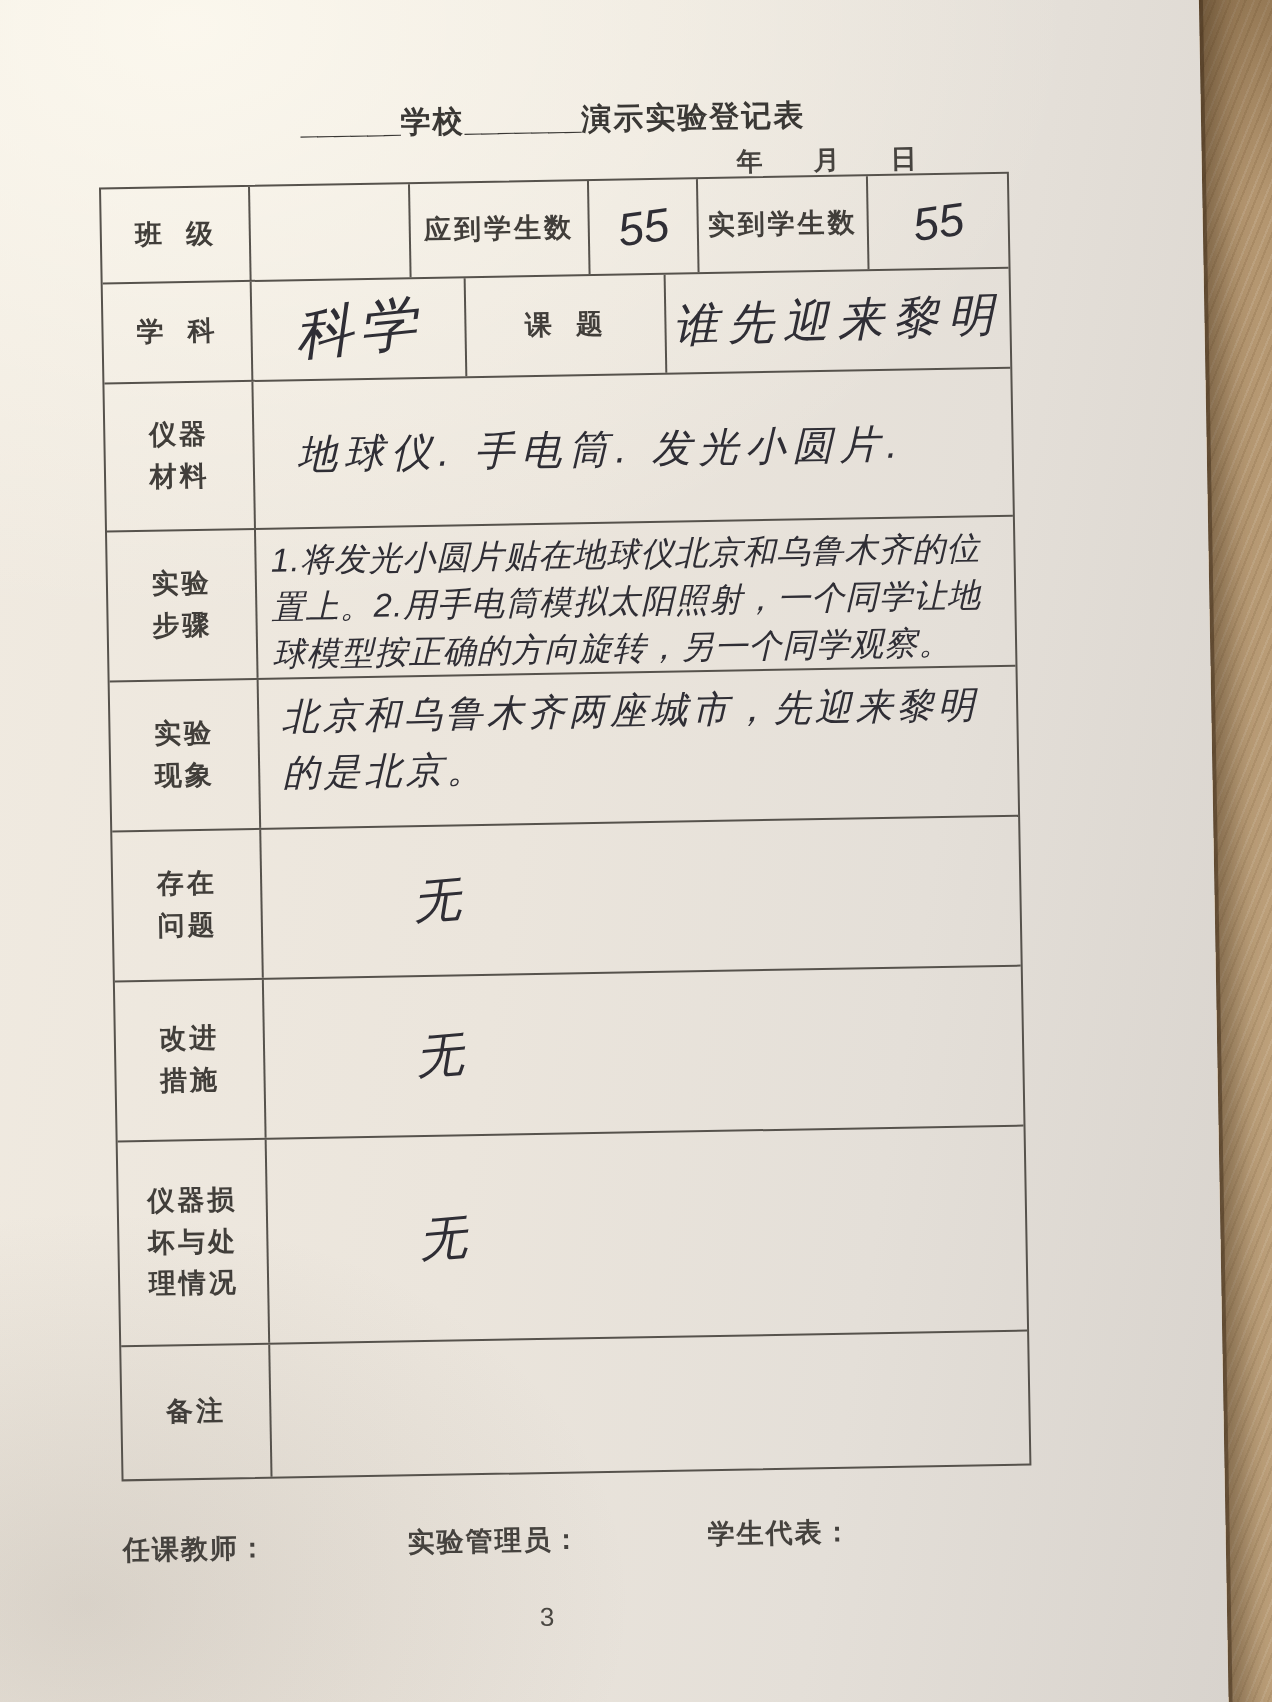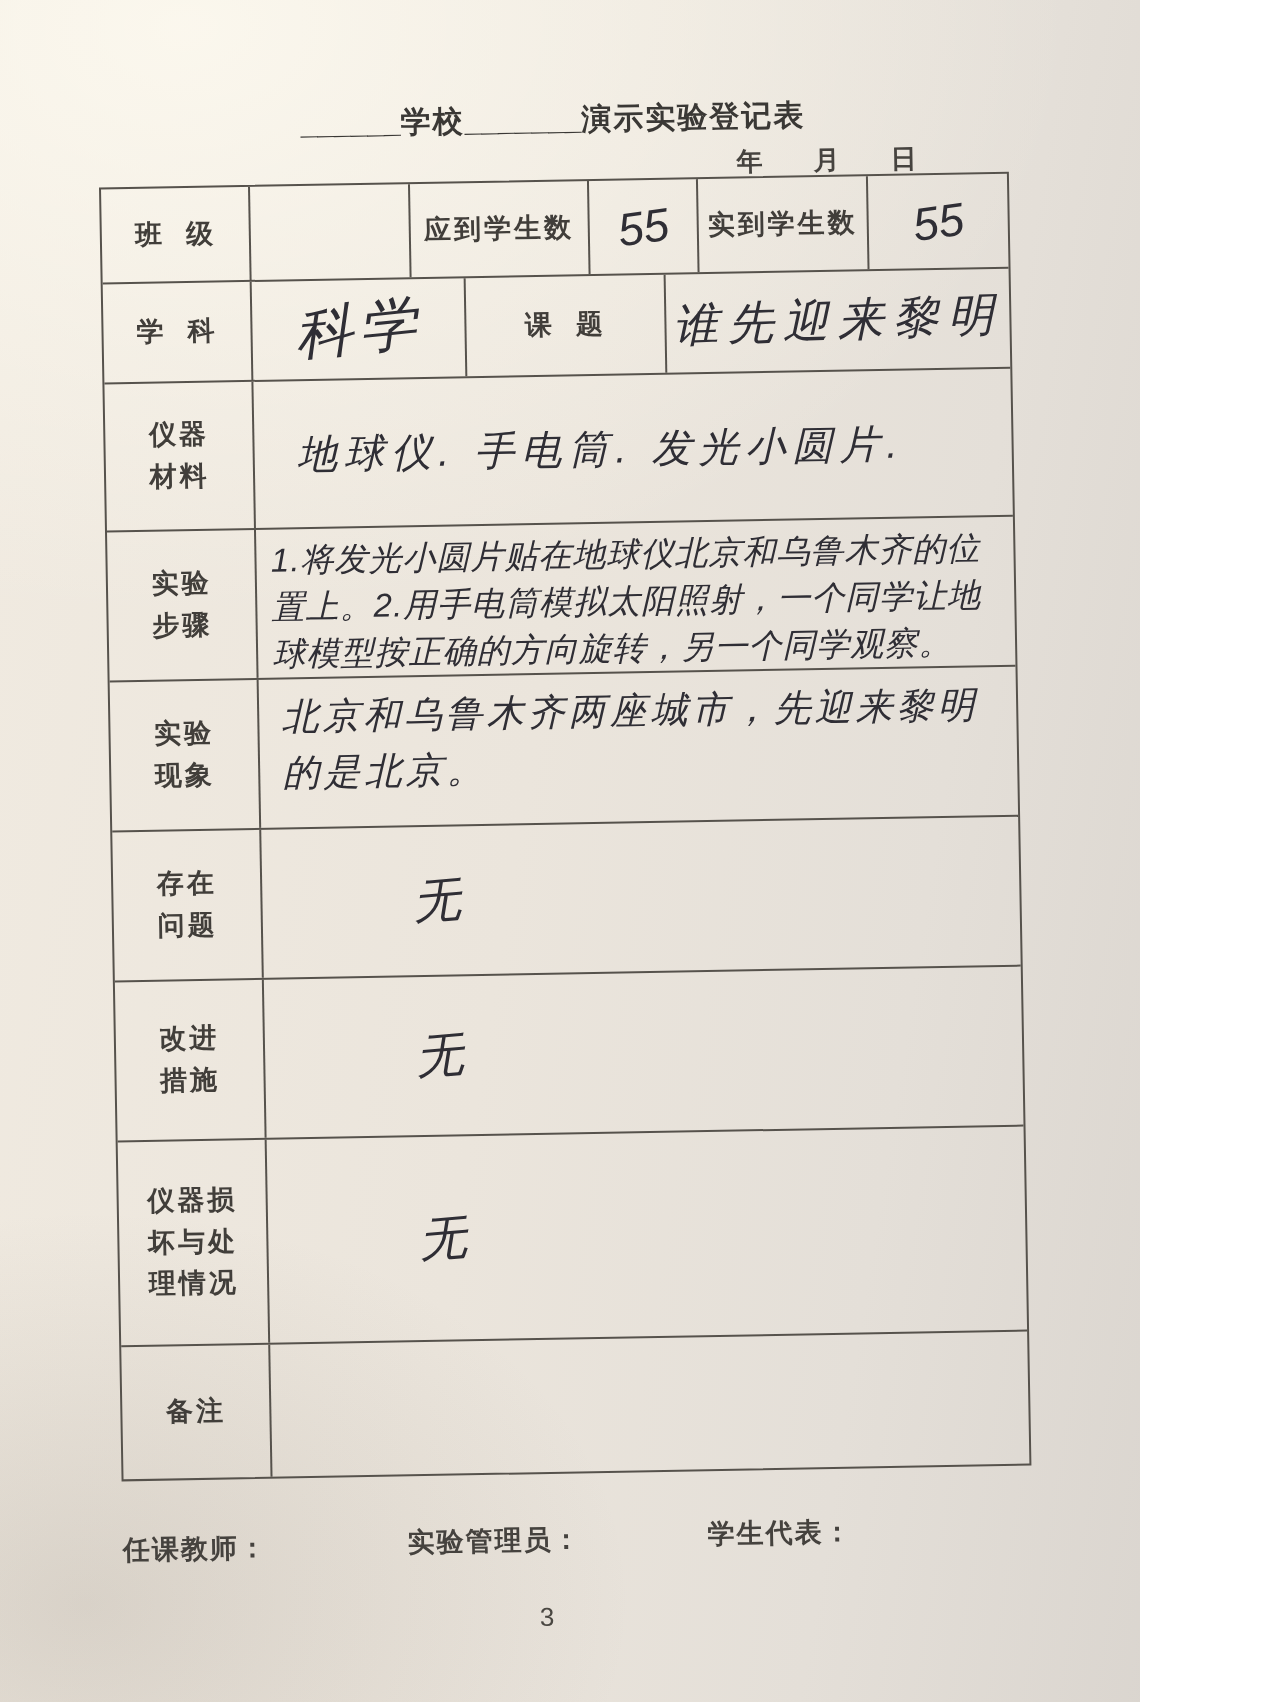--- a/index.html
+++ b/index.html
@@ -1,19 +1,19 @@
 <!DOCTYPE html>
 <html><head>
 <meta charset="utf-8">
 <style>
   * { margin:0; padding:0; box-sizing:border-box; }
   body { font-family:"Liberation Sans","DejaVu Sans",sans-serif; }
 
   .scene {
-    position:relative; width:1140px; height:1702px; overflow:hidden;
+    position:relative; width:1272px; height:1702px; overflow:hidden;
     background:
       linear-gradient(180deg, rgba(80,55,25,0.30), rgba(0,0,0,0) 12%, rgba(255,235,200,0.12) 60%),
       repeating-linear-gradient(112deg,
         rgba(255,255,255,0.10) 0px, rgba(255,255,255,0.10) 2px,
         rgba(0,0,0,0) 2px, rgba(0,0,0,0) 6px,
         rgba(90,60,25,0.13) 6px, rgba(90,60,25,0.13) 8px,
         rgba(0,0,0,0) 8px, rgba(0,0,0,0) 14px),
       #b49670;
   }
 

